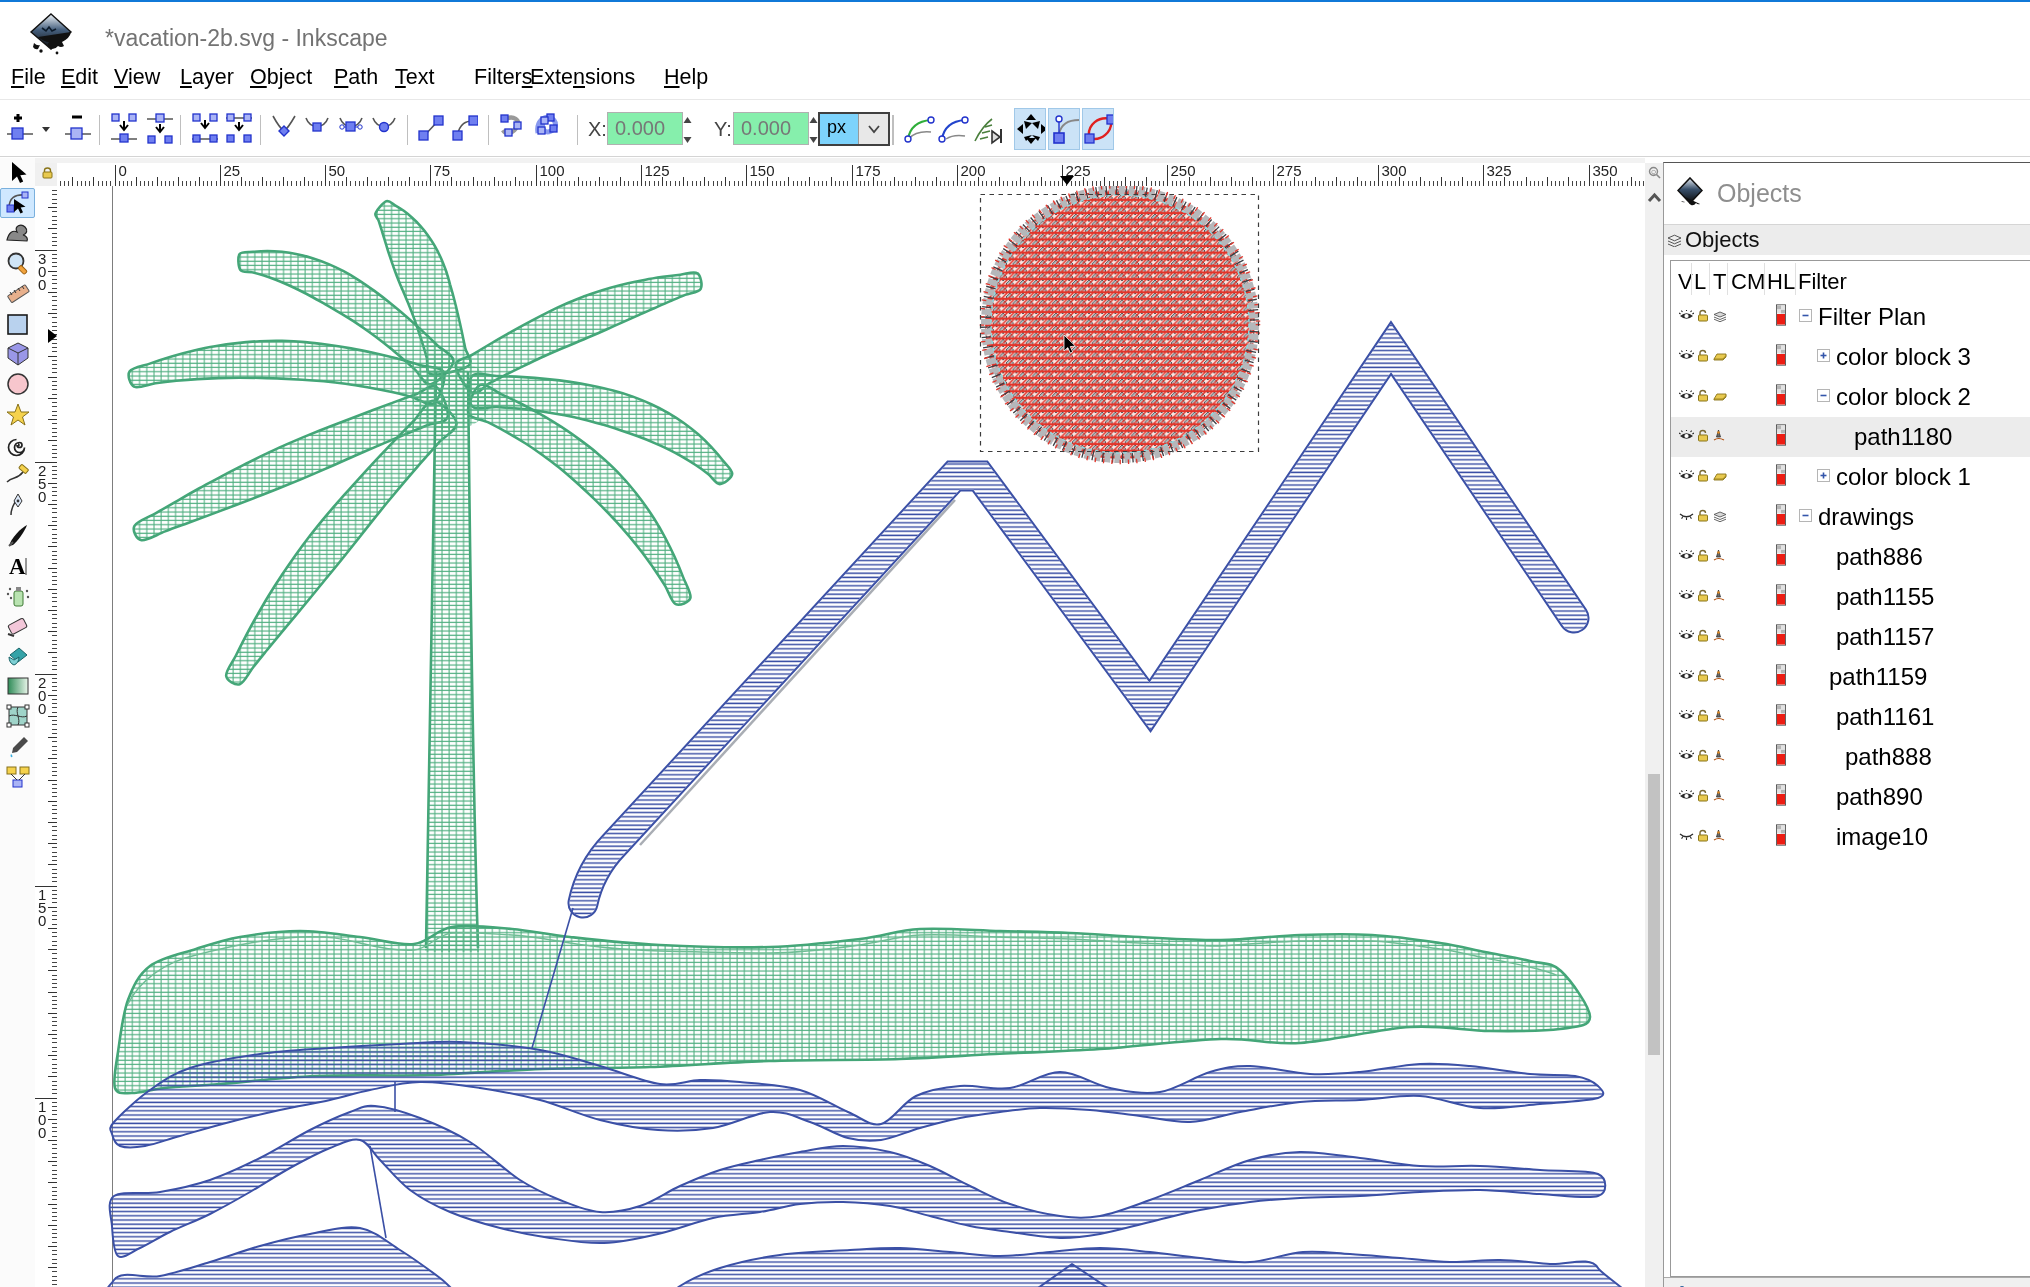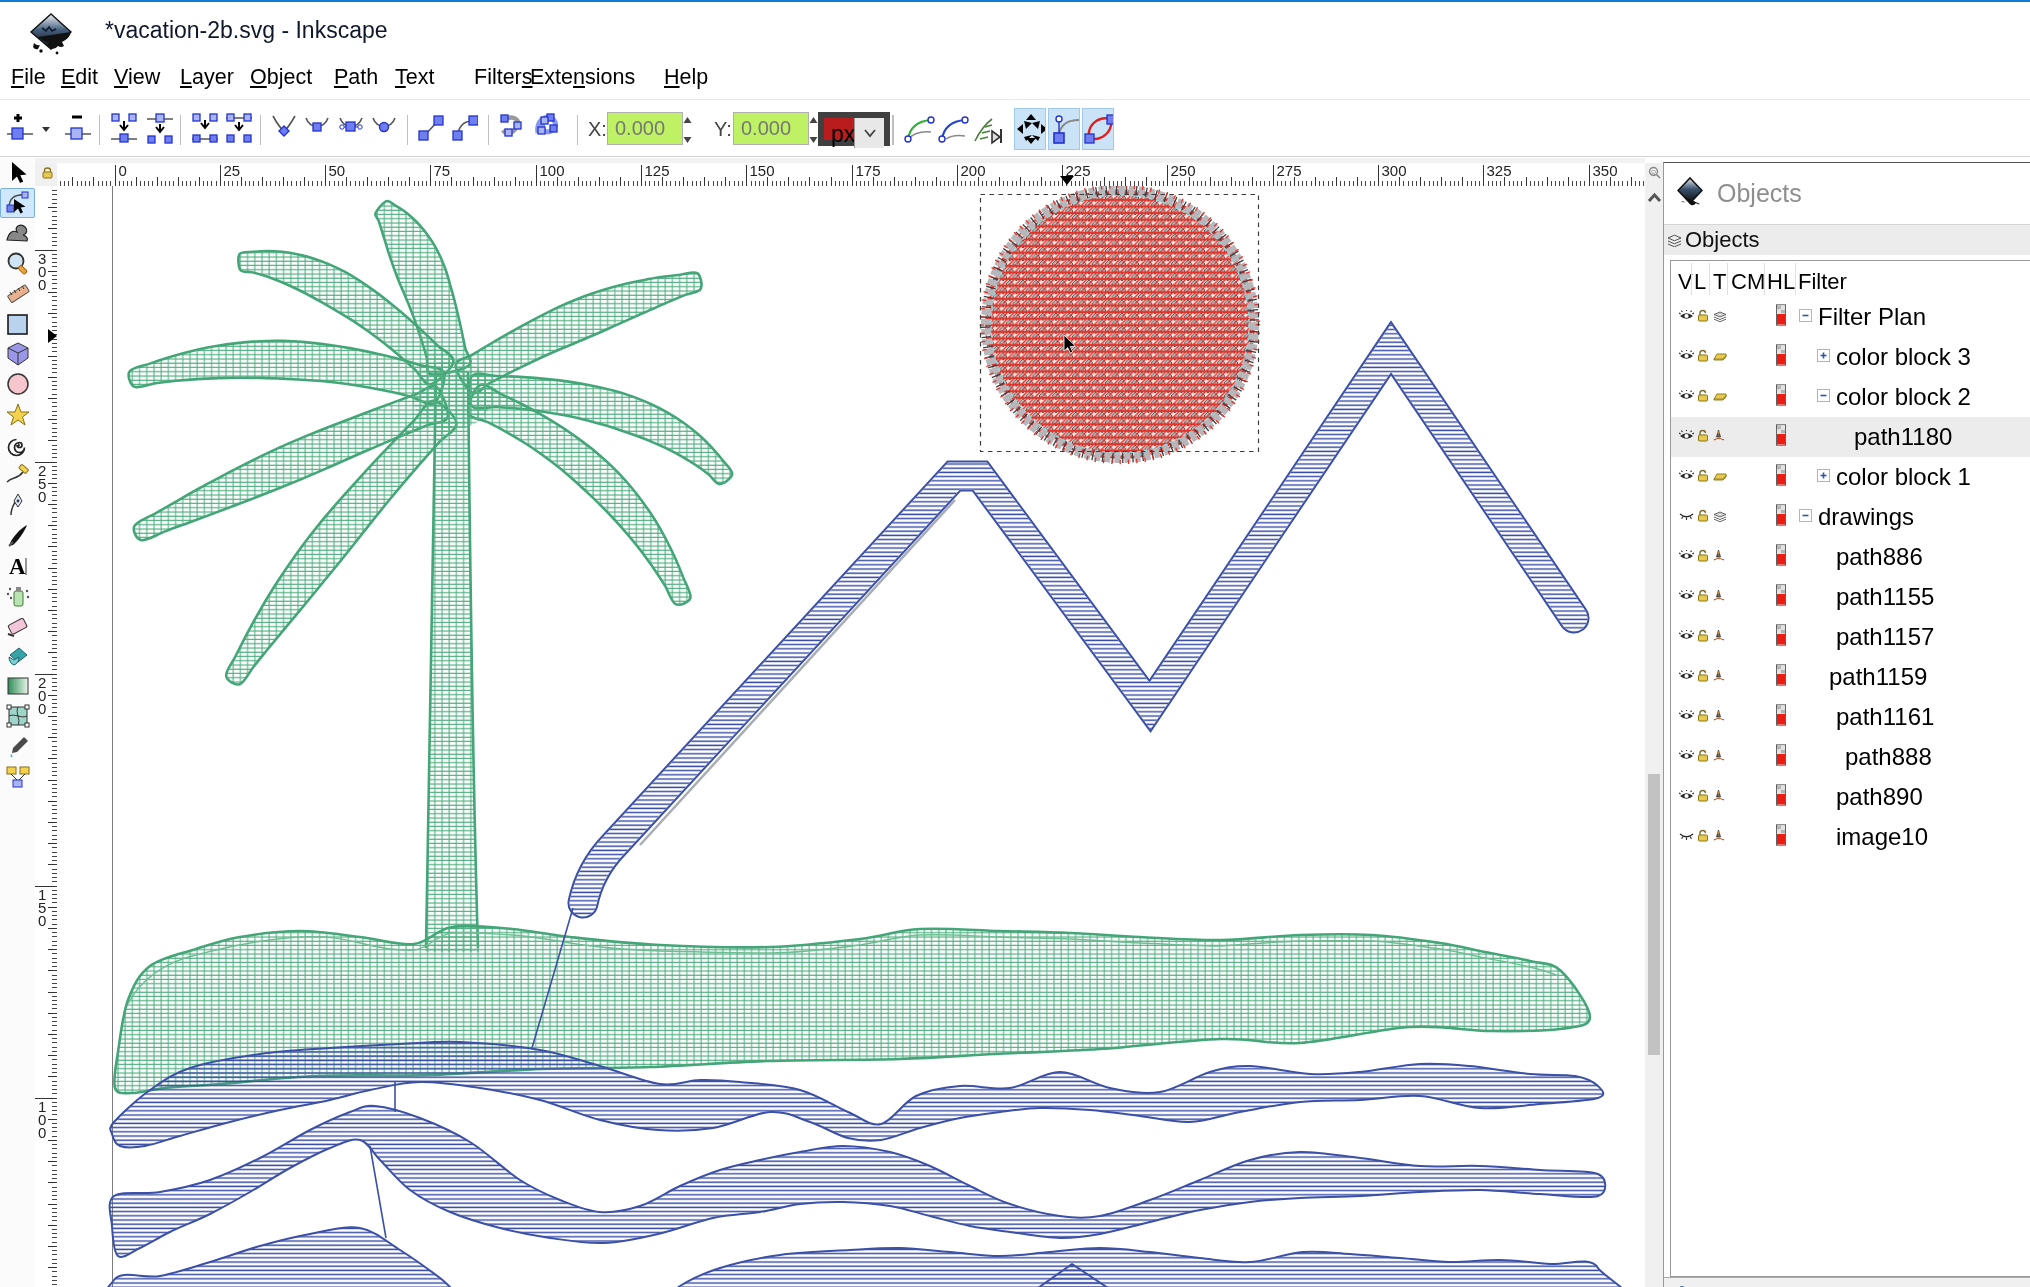--- a/index.html
+++ b/index.html
@@ -1,28 +1,28 @@
 <!DOCTYPE html>
 <html><head><meta charset="utf-8"><title>ink</title><style>
 *{margin:0;padding:0;box-sizing:border-box}
 html,body{width:2030px;height:1287px;overflow:hidden;background:#fff;
  font-family:"Liberation Sans",sans-serif;-webkit-font-smoothing:antialiased}
 #titlebar{position:absolute;left:0;top:0;width:2030px;height:57px;background:#fff;border-top:2px solid #1079d8}
 #titlebar .ticon{position:absolute;left:28px;top:11px}
-#titlebar .ttext{position:absolute;left:105px;top:15px;font-size:23px;color:#0f172a}
+#titlebar .ttext{position:absolute;left:105px;top:23px;font-size:23px;color:#737373}
 #menubar{position:absolute;left:0;top:57px;width:2030px;height:43px;background:#fff;border-bottom:1px solid #e8e8e8}
 .mi{position:absolute;top:8px;font-size:21.5px;color:#000}
 #toolbar{position:absolute;left:0;top:100px;width:2030px;height:57px;background:#fff;border-bottom:1px solid #d4d4d4}
 .tbi{position:absolute;top:11px;height:36px;display:flex;align-items:center;justify-content:center}
 .tbtgl{position:absolute;top:8px;height:42px;width:32px;background:#cbe3f7;border:1px solid #a0c8e8;display:flex;align-items:center;justify-content:center}
 .spinlab{position:absolute;top:18px;font-size:20px;color:#444}
-.spin{position:absolute;top:12px;width:76px;height:33px;background:#bef264;border:1px solid #b0b0b0;font-size:20px;color:#777}
+.spin{position:absolute;top:12px;width:76px;height:33px;background:#86efac;border:1px solid #b0b0b0;font-size:20px;color:#777}
 .spin span{position:absolute;left:7px;top:4px}
 .spinarrows{position:absolute;top:13px;width:13px;height:31px}
-.unitbox{position:absolute;left:818px;top:12px;width:72px;height:34px;background:#b91c1c;border:6px solid #404040;font-size:23px;color:#000}
+.unitbox{position:absolute;left:818px;top:12px;width:72px;height:34px;background:#7dd3fc;border:2px solid #404040;font-size:18px;color:#000}
 .unitbox span{position:absolute;left:7px;top:3px}
 .unitbtn{position:absolute;right:0;top:0;width:30px;height:30px;background:#e8e8e8;border-left:1px solid #999;display:flex;align-items:center;justify-content:center}
 #rulerstrip{position:absolute;left:0;top:158px;width:1645px;height:5px;background:#f2f2f2}
 #toolbox{position:absolute;left:0;top:158px;width:35px;height:1129px;background:#fbfbfb}
 .tool{width:35px;height:30.2px;display:flex;align-items:center;justify-content:center}
 .tool.sel{background:#cfe8ff;border:1px solid #7ab0dd;border-radius:2px}
 #canvas{position:absolute;left:57px;top:186px;width:1588px;height:1101px;background:#fff;overflow:hidden}
 #cornerlock{position:absolute;left:35px;top:163px;width:22px;height:23px;background:#f0f0f0}
 #vscroll{position:absolute;left:1645px;top:163px;width:18px;height:1124px;background:#f0f0f0}
 #vscroll .thumb{position:absolute;left:3px;top:611px;width:12px;height:281px;background:#c2c2c2}

